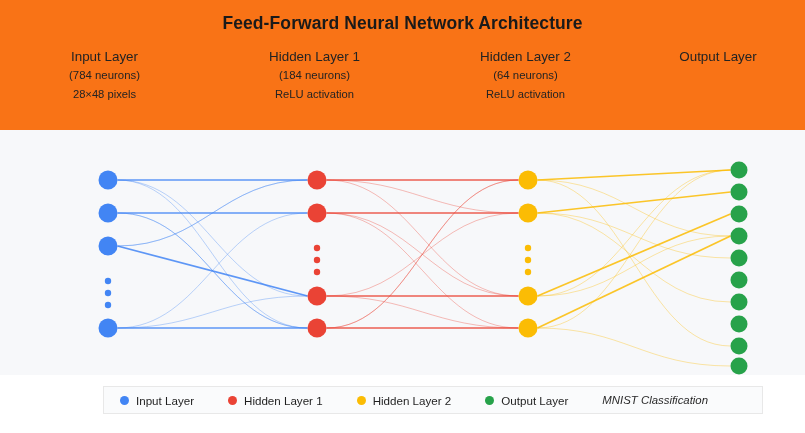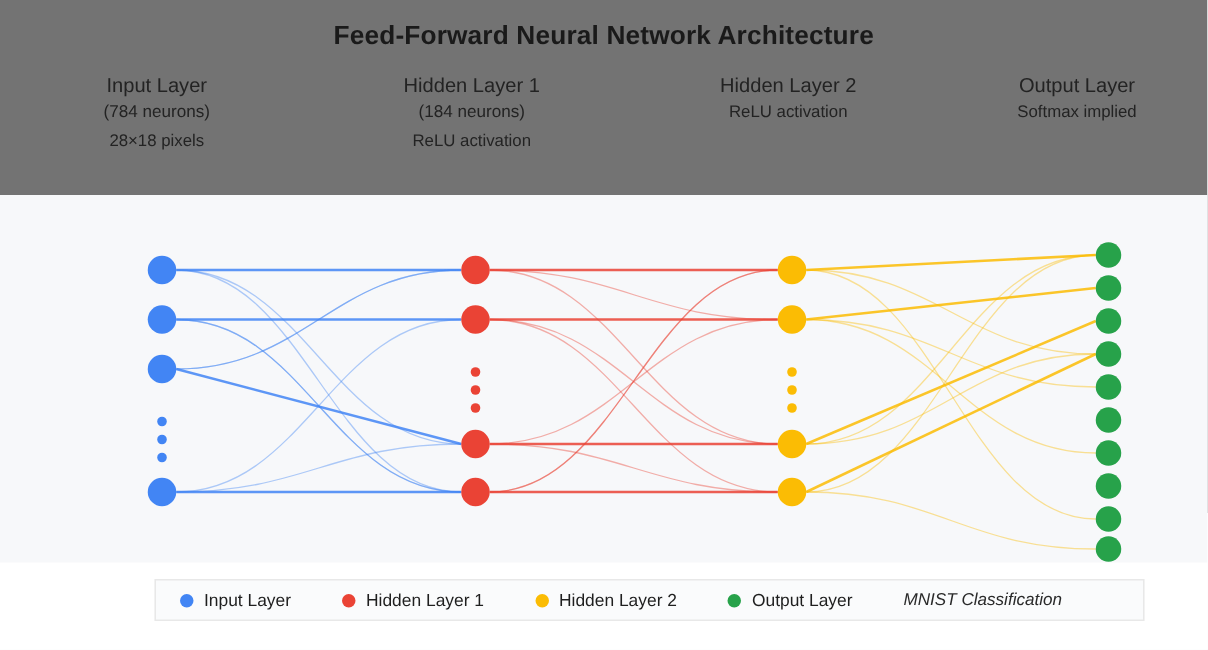--- a/index.html
+++ b/index.html
@@ -3,21 +3,21 @@
 <meta charset="utf-8">
 <style>
   * { box-sizing: border-box; }
   html, body {
     margin: 0; padding: 0;
     width: 805px; height: 433px;
     background: #ffffff;
     font-family: "Liberation Sans", sans-serif;
     overflow: hidden;
   }
-  #root { position: relative; width: 805px; height: 342px; background: #737373; }
+  #root { position: relative; width: 805px; height: 342px; background: #f97316; }
 
   
   .title {
     position: absolute; left: 0; top: 13px; width: 805px;
     text-align: center;
     font-size: 17.5px; font-weight: bold; color: #1a1a1a;
     letter-spacing: 0.1px;
   }
 
   
@@ -55,34 +55,34 @@
 <body>
 
 <div id="root">
 
   <div class="title">Feed-Forward Neural Network Architecture</div>
 
   <div class="headers">
     <div class="hdr" style="width:209px;">
       <div class="l1">Input Layer</div>
       <div class="l2">(784 neurons)</div>
-      <div class="l3">28×18 pixels</div>
+      <div class="l3">28×48 pixels</div>
     </div>
     <div class="hdr" style="width:211px;">
       <div class="l1">Hidden Layer 1</div>
       <div class="l2">(184 neurons)</div>
       <div class="l3">ReLU activation</div>
     </div>
     <div class="hdr" style="width:211px;">
       <div class="l1">Hidden Layer 2</div>
+      <div class="l2">(64 neurons)</div>
       <div class="l3">ReLU activation</div>
     </div>
     <div class="hdr" style="width:174px;">
       <div class="l1">Output Layer</div>
-      <div class="l3">Softmax implied</div>
     </div>
   </div>
 
   <div class="panel">
     <svg id="net-svg" viewBox="0 0 805 245">
       <g id="edges-layer">
           <path d="M 117.5 50 L 307.5 50" stroke-width="1.7" opacity="0.85" stroke="#4285F4" fill="none"></path>
           <path d="M 117.5 83 L 307.5 83" stroke-width="1.7" opacity="0.85" stroke="#4285F4" fill="none"></path>
           <path d="M 117.5 116 L 307.5 166" stroke-width="1.7" opacity="0.85" stroke="#4285F4" fill="none"></path>
           <path d="M 117.5 198 L 307.5 198" stroke-width="1.7" opacity="0.85" stroke="#4285F4" fill="none"></path>

